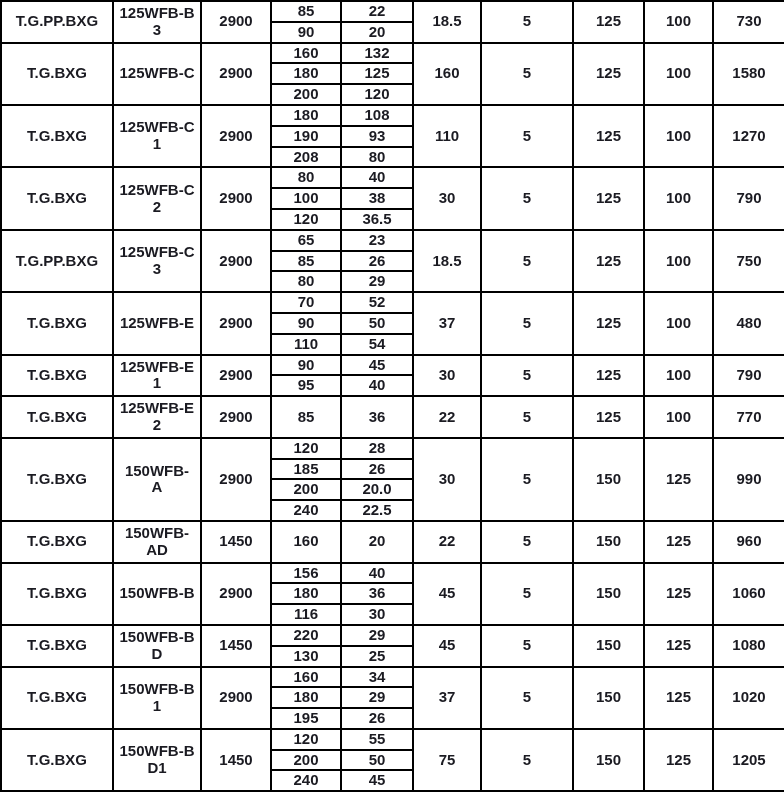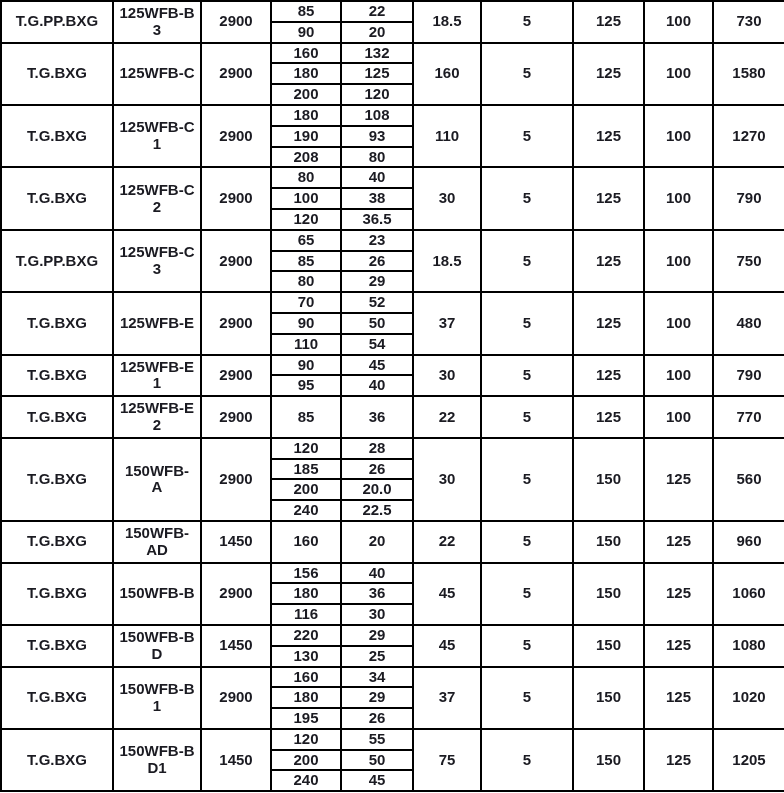--- a/index.html
+++ b/index.html
@@ -207,21 +207,21 @@
           <td rowspan="4">T.G.BXG</td>
           <td rowspan="4" class="model">150WFB-
 A</td>
           <td rowspan="4">2900</td>
           <td>120</td>
           <td>28</td>
           <td rowspan="4">30</td>
           <td rowspan="4">5</td>
           <td rowspan="4">150</td>
           <td rowspan="4">125</td>
-          <td rowspan="4">560</td>
+          <td rowspan="4">990</td>
         </tr>
         <tr class="row">
           <td>185</td>
           <td>26</td>
         </tr>
         <tr class="row">
           <td>200</td>
           <td>20.0</td>
         </tr>
         <tr class="row">

